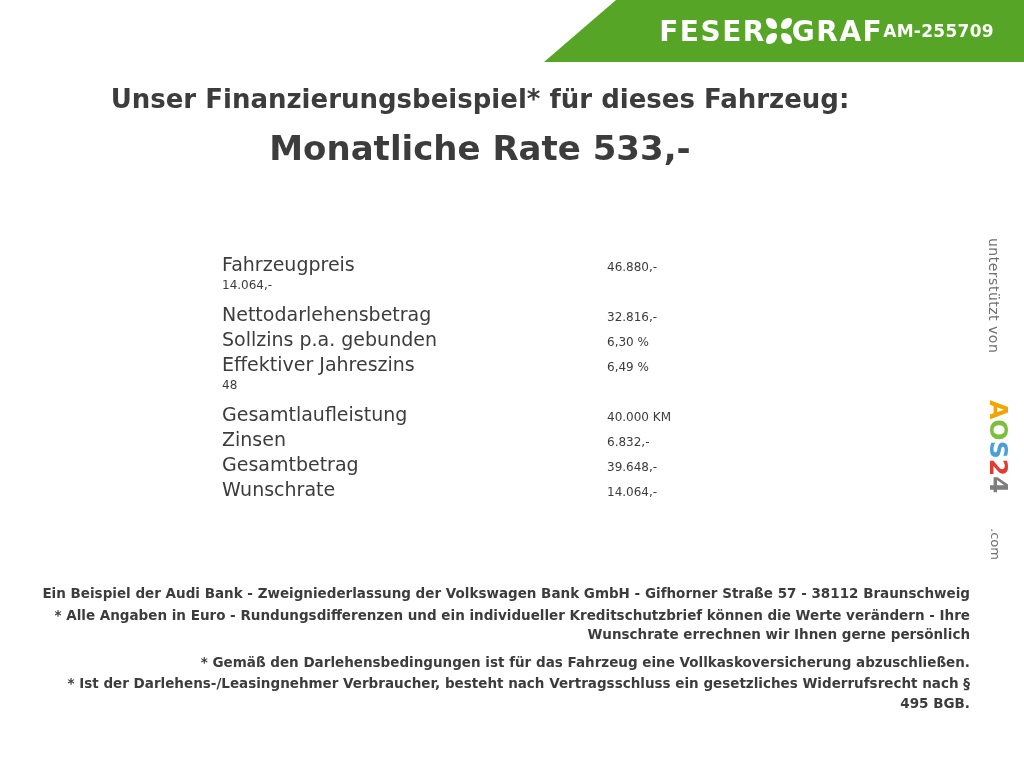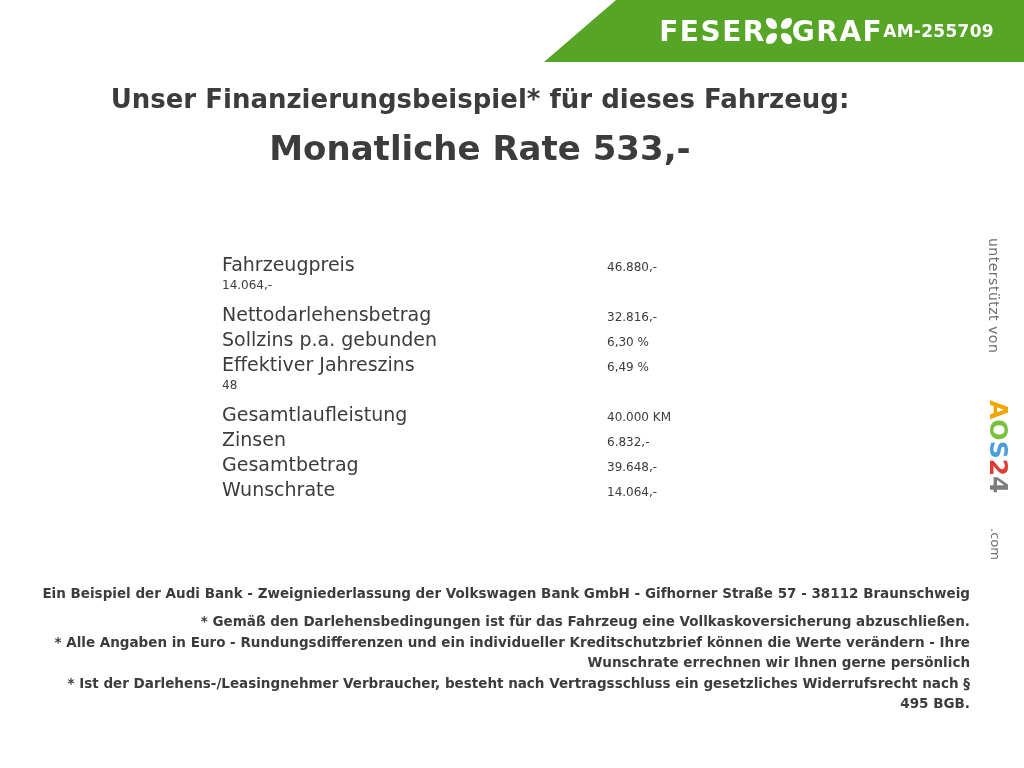--- a/index.html
+++ b/index.html
@@ -254,16 +254,16 @@
 <div class="supporter">
   <div class="supporter-text">unterstützt von</div>
   <div class="supporter-logo">
     <span class="logo-a">A</span><span class="logo-o">O</span><span class="logo-s">S</span><span class="logo-2">2</span><span class="logo-4">4</span>
   </div>
   <div class="supporter-tld">.com</div>
 </div>
 
 <div class="footnotes">
   <div class="footnote">Ein Beispiel der Audi Bank - Zweigniederlassung der Volkswagen Bank GmbH - Gifhorner Straße 57 - 38112 Braunschweig</div>
+  <div class="footnote">* Alle Angaben in Euro - Rundungsdifferenzen und ein individueller Kreditschutzbrief können die Werte verändern - Ihre Wunschrate errechnen wir Ihnen gerne persönlich</div>
   <div class="footnote spaced">* Gemäß den Darlehensbedingungen ist für das Fahrzeug eine Vollkaskoversicherung abzuschließen.</div>
-  <div class="footnote">* Alle Angaben in Euro - Rundungsdifferenzen und ein individueller Kreditschutzbrief können die Werte verändern - Ihre Wunschrate errechnen wir Ihnen gerne persönlich</div>
   <div class="footnote">* Ist der Darlehens-/Leasingnehmer Verbraucher, besteht nach Vertragsschluss ein gesetzliches Widerrufsrecht nach § 495 BGB.</div>
 </div>
 
 </body></html>

